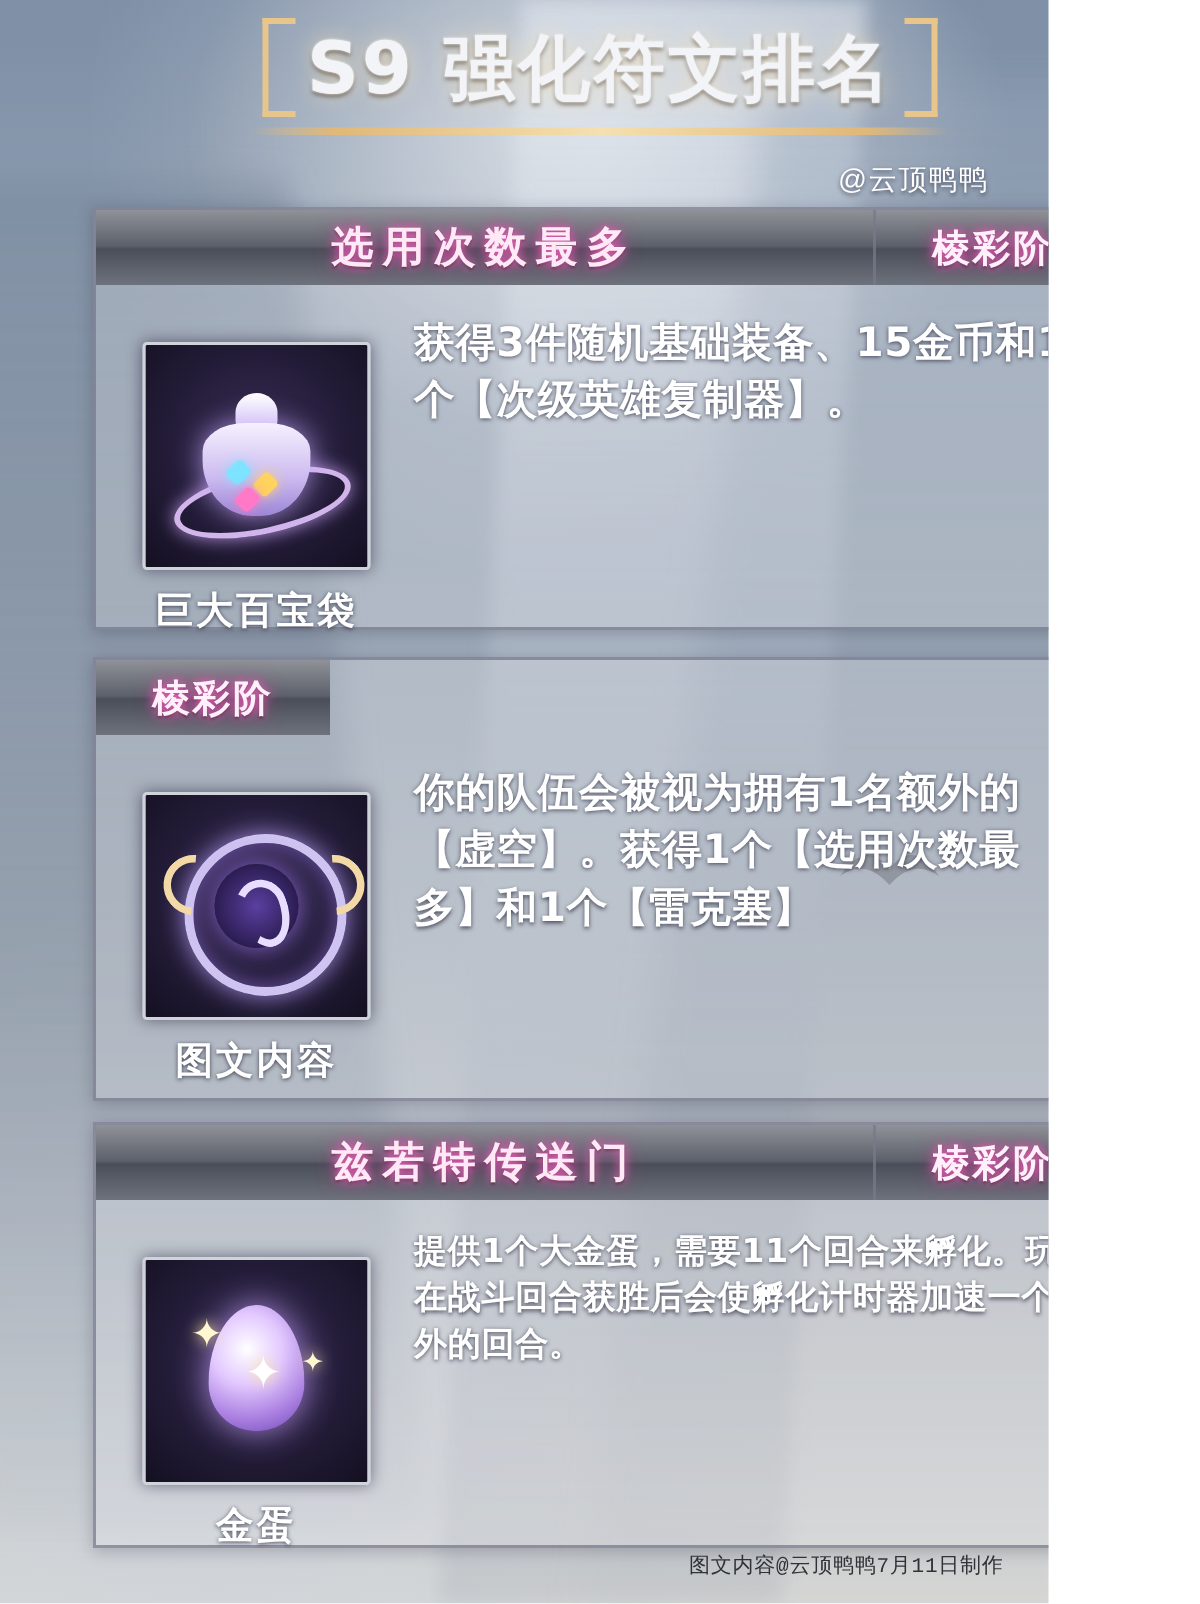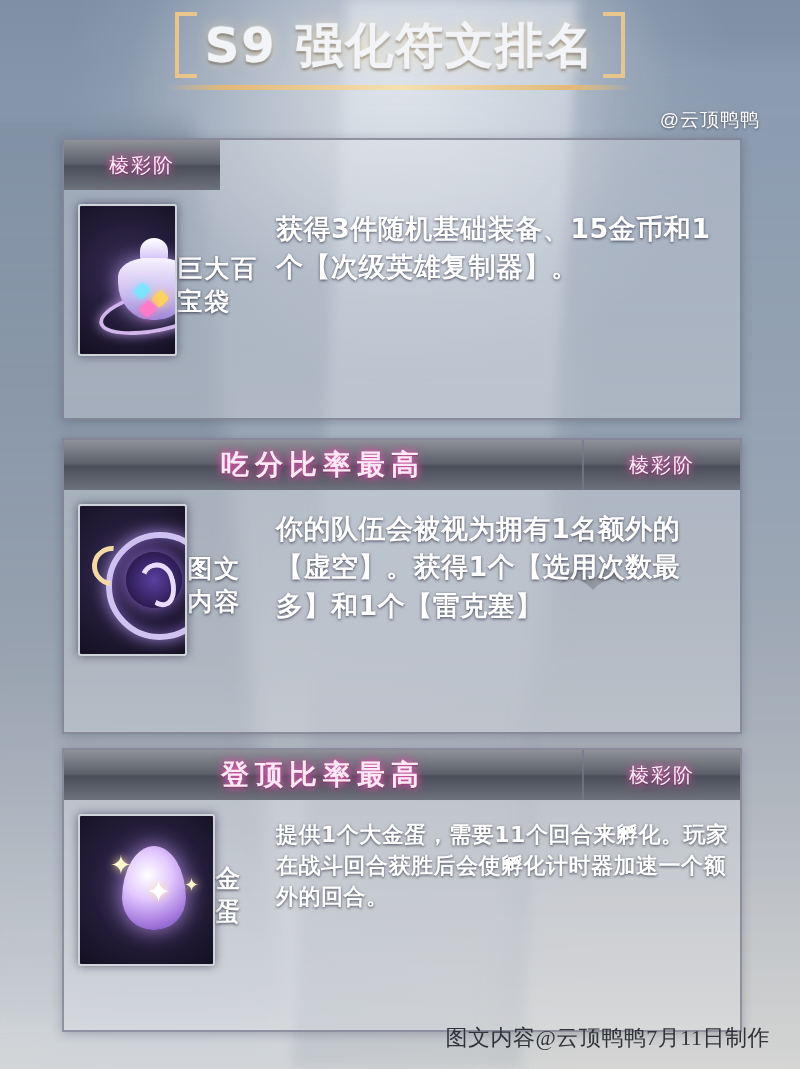--- a/index.html
+++ b/index.html
@@ -7,21 +7,21 @@
     padding: 0;
   }
   body {
     width: 800px;
     height: 1069px;
     font-family: "Liberation Sans", "DejaVu Sans", sans-serif;
     overflow: hidden;
   }
   .page {
     position: relative;
-    width: 800px;
+    width: 699px;
     height: 1069px;
     background:
       radial-gradient(ellipse 60% 40% at 50% 8%, rgba(255,255,255,0.30), rgba(255,255,255,0) 70%),
       radial-gradient(ellipse 80% 50% at 20% 90%, rgba(190,205,225,0.35), rgba(190,205,225,0) 70%),
       linear-gradient(180deg, #7e8fa6 0%, #8e9db0 18%, #9aa7b6 38%, #a7b1bd 55%, #b6bcc4 72%, #c9cbcd 86%, #d8d8d6 100%);
       overflow: hidden;
   }
   
   .bg-shape {
     position: absolute;
@@ -161,37 +161,38 @@
   }
   .head-tier {
     flex: 0 0 156px;
     display: flex;
     align-items: center;
     justify-content: center;
     background: linear-gradient(180deg, #8f9298 0%, #5c606a 48%, #4a4e58 52%, #6e727c 100%);
   }
   .head-tier span {
     font-family: "DejaVu Sans", "Liberation Sans", sans-serif;
-    font-size: 20px;
-    font-weight: normal;
+    font-size: 25px;
+    font-weight: bold;
     color: #fff0fb;
     letter-spacing: 2px;
     text-shadow: 0 0 6px #e66ab8, 0 0 12px #c23a96, 0 1px 2px rgba(0,0,0,0.6);
   }
 
   .card-body {
     display: flex;
     padding: 14px 10px 10px 14px;
     gap: 12px;
   }
   .rune-col {
     flex: 0 0 186px;
     display: flex;
-    flex-direction: row;
+    flex-direction: column;
     align-items: center;
+    margin-top: 24px;
   }
   .rune-icon {
     width: 148px;
     height: 148px;
     border: 2px solid #cfd3da;
     border-radius: 3px;
     background: radial-gradient(circle at 50% 45%, #3a2f57 0%, #231c38 55%, #141021 100%);
     position: relative;
     overflow: hidden;
     box-shadow: 0 0 10px rgba(20,10,40,0.5);
@@ -307,22 +308,22 @@
   }
   .art-egg .spark.s1 { left: 30px; top: 34px; font-size: 26px; }
   .art-egg .spark.s2 { left: 104px; top: 58px; font-size: 18px; }
   .art-egg .spark.s3 { left: 66px; top: 58px; font-size: 30px; color: #ffffff; }
 
   
   .footer {
     position: absolute;
     right: 30px;
     bottom: 16px;
-    font-family: Liberation Serif, serif;
-    font-size: 22px;
+    font-family: Liberation Mono, monospace;
+    font-size: 14px;
     color: #2f3338;
     letter-spacing: 0.5px;
     margin-top: 37px;
   }
 </style>
 </head>
 <body>
 
 <div class="page">
 
@@ -340,20 +341,23 @@
       <div class="title-bracket right"></div>
       <div class="title-text">S9 强化符文排名</div>
       <div class="title-underline"></div>
     </div>
   </div>
 
   <div class="handle">@云顶鸭鸭</div>
 
   <div class="card card-1">
     <div class="card-head">
+      <div class="head-main">
+        <span>选用次数最多</span>
+      </div>
       <div class="head-tier">
         <span>棱彩阶</span>
       </div>
     </div>
     <div class="card-body">
       <div class="rune-col">
         <div class="rune-icon art-bag">
           <div class="bag-ring"></div>
           <div class="bag-neck"></div>
           <div class="bag-body"></div>
@@ -362,23 +366,20 @@
           <div class="gem g3"></div>
         </div>
         <div class="rune-name">巨大百宝袋</div>
       </div>
       <div class="desc">获得3件随机基础装备、15金币和1个【次级英雄复制器】。</div>
     </div>
   </div>
 
   <div class="card card-2">
     <div class="card-head">
-      <div class="head-main">
-        <span>吃分比率最高</span>
-      </div>
       <div class="head-tier">
         <span>棱彩阶</span>
       </div>
     </div>
     <div class="card-body">
       <div class="rune-col">
         <div class="rune-icon art-void">
           <div class="ring"></div>
           <div class="inner"></div>
           <div class="glyph"></div>
@@ -387,21 +388,21 @@
         </div>
         <div class="rune-name">图文内容</div>
       </div>
       <div class="desc">你的队伍会被视为拥有1名额外的【虚空】。获得1个【选用次数最多】和1个【雷克塞】</div>
     </div>
   </div>
 
   <div class="card card-3">
     <div class="card-head">
       <div class="head-main">
-        <span>登顶比率最高</span>
+        <span>兹若特传送门</span>
       </div>
       <div class="head-tier">
         <span>棱彩阶</span>
       </div>
     </div>
     <div class="card-body">
       <div class="rune-col">
         <div class="rune-icon art-egg">
           <div class="egg"></div>
           <div class="spark s1">✦</div>

